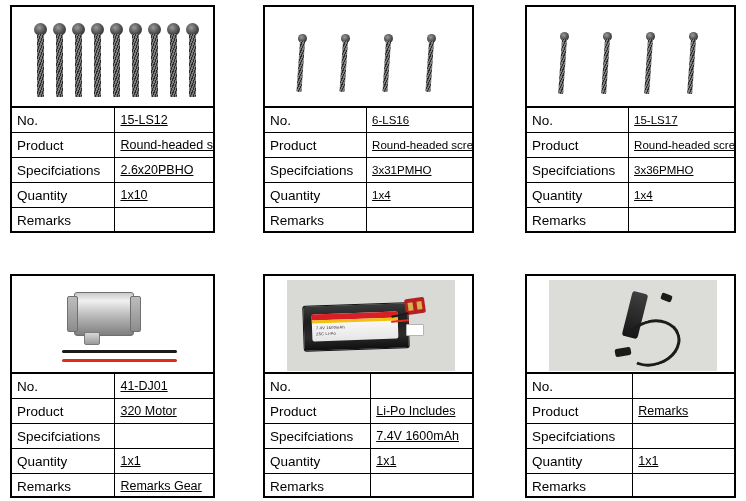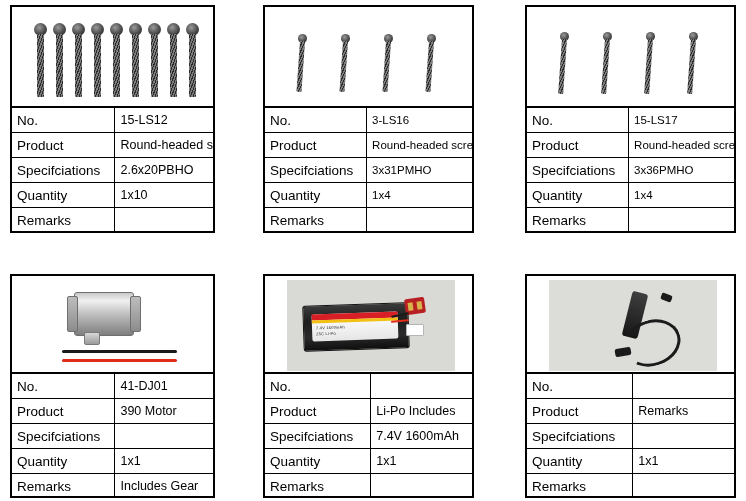--- a/index.html
+++ b/index.html
@@ -69,21 +69,21 @@
     font-size: 12.5px;
   }
   .card.c1 table.spec td.label,
   .card.c2 table.spec td.label { width: 44%; }
   .card.c1 table.spec td.value,
   .card.c2 table.spec td.value { font-size: 11.5px; }
 
   
   table.spec tr:first-child td { border-top: none; }
   table.spec td:first-child { border-left: none; }
-  table.spec td:last-child { border-right: none; }
+  table.spec td:last-child { border-right: none; text-decoration: underline; }
   table.spec tr:last-child td { border-bottom: none; }
   .screw-head {
     position: absolute;
     background: radial-gradient(circle at 40% 35%, #9a9a9a 0%, #4a4a4a 55%, #1e1e1e 100%);
     border-radius: 50%;
   }
   .thread {
     position: absolute;
     background: repeating-linear-gradient(
       -70deg,
@@ -256,21 +256,21 @@
       <div class="screw-head" style="left:119px; top:27px; width:9px; height:9px;"></div>
       <div class="thread" style="left:121px; top:34px; width:5px; height:51px; transform:rotate(4deg); transform-origin:top center;"></div>
 
       <div class="screw-head" style="left:162px; top:27px; width:9px; height:9px;"></div>
       <div class="thread" style="left:164px; top:34px; width:5px; height:51px; transform:rotate(4deg); transform-origin:top center;"></div>
     </div>
     <table class="spec">
       <tbody>
           <tr>
         <td class="label">No.</td>
-        <td class="value">3-LS16</td>
+        <td class="value">6-LS16</td>
       </tr>
       <tr>
         <td class="label">Product</td>
         <td class="value">Round-headed screw</td>
       </tr>
       <tr>
         <td class="label">Specifciations</td>
         <td class="value">3x31PMHO</td>
       </tr>
       <tr>
@@ -335,33 +335,33 @@
       <div class="wire-red" style="left:50px; top:83px; width:115px; height:3px;"></div>
     </div>
     <table class="spec">
       <tbody>
           <tr>
         <td class="label">No.</td>
         <td class="value">41-DJ01</td>
       </tr>
       <tr>
         <td class="label">Product</td>
-        <td class="value">390 Motor</td>
+        <td class="value">320 Motor</td>
       </tr>
       <tr>
         <td class="label">Specifciations</td>
         <td class="value"></td>
       </tr>
       <tr>
         <td class="label">Quantity</td>
         <td class="value">1x1</td>
       </tr>
       <tr>
         <td class="label">Remarks</td>
-        <td class="value">Includes Gear</td>
+        <td class="value">Remarks Gear</td>
       </tr>
     </tbody>
       </table>
   </div>
 
   <div class="card c4">
     <div class="img-area">
       <div class="batt-photo" style="left:22px; top:4px; width:168px; height:91px;"></div>
       <div class="batt-body" style="left:38px; top:28px; width:104px; height:44px; transform:rotate(-2deg);">
         <div class="batt-label" style="left:8px; top:8px; width:86px; height:27px;">

